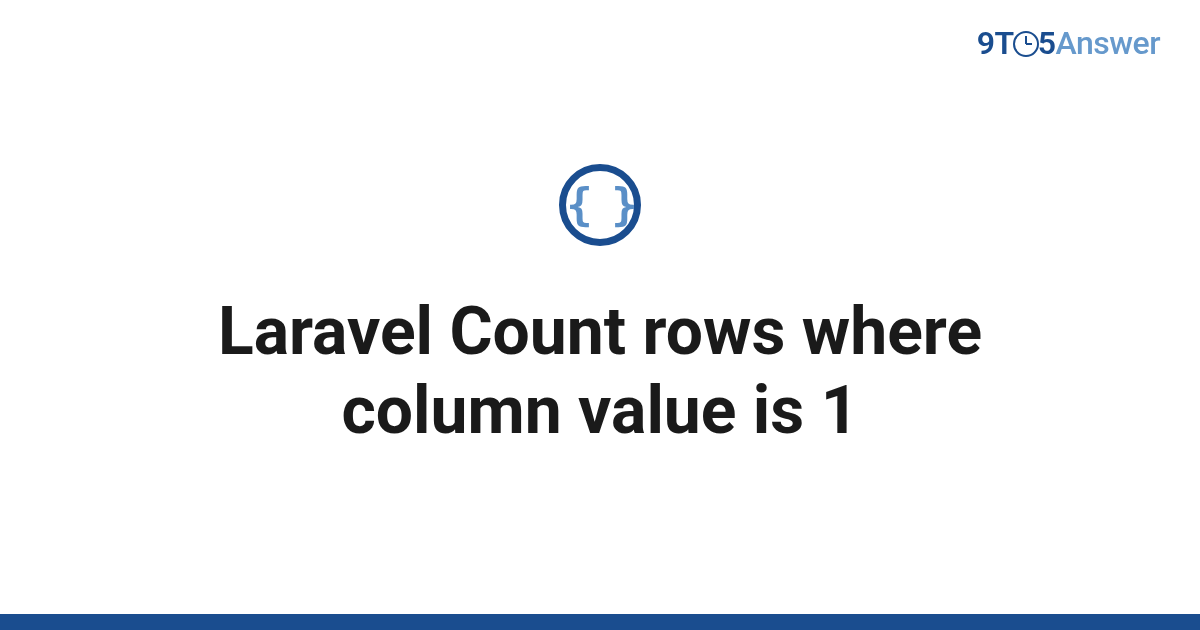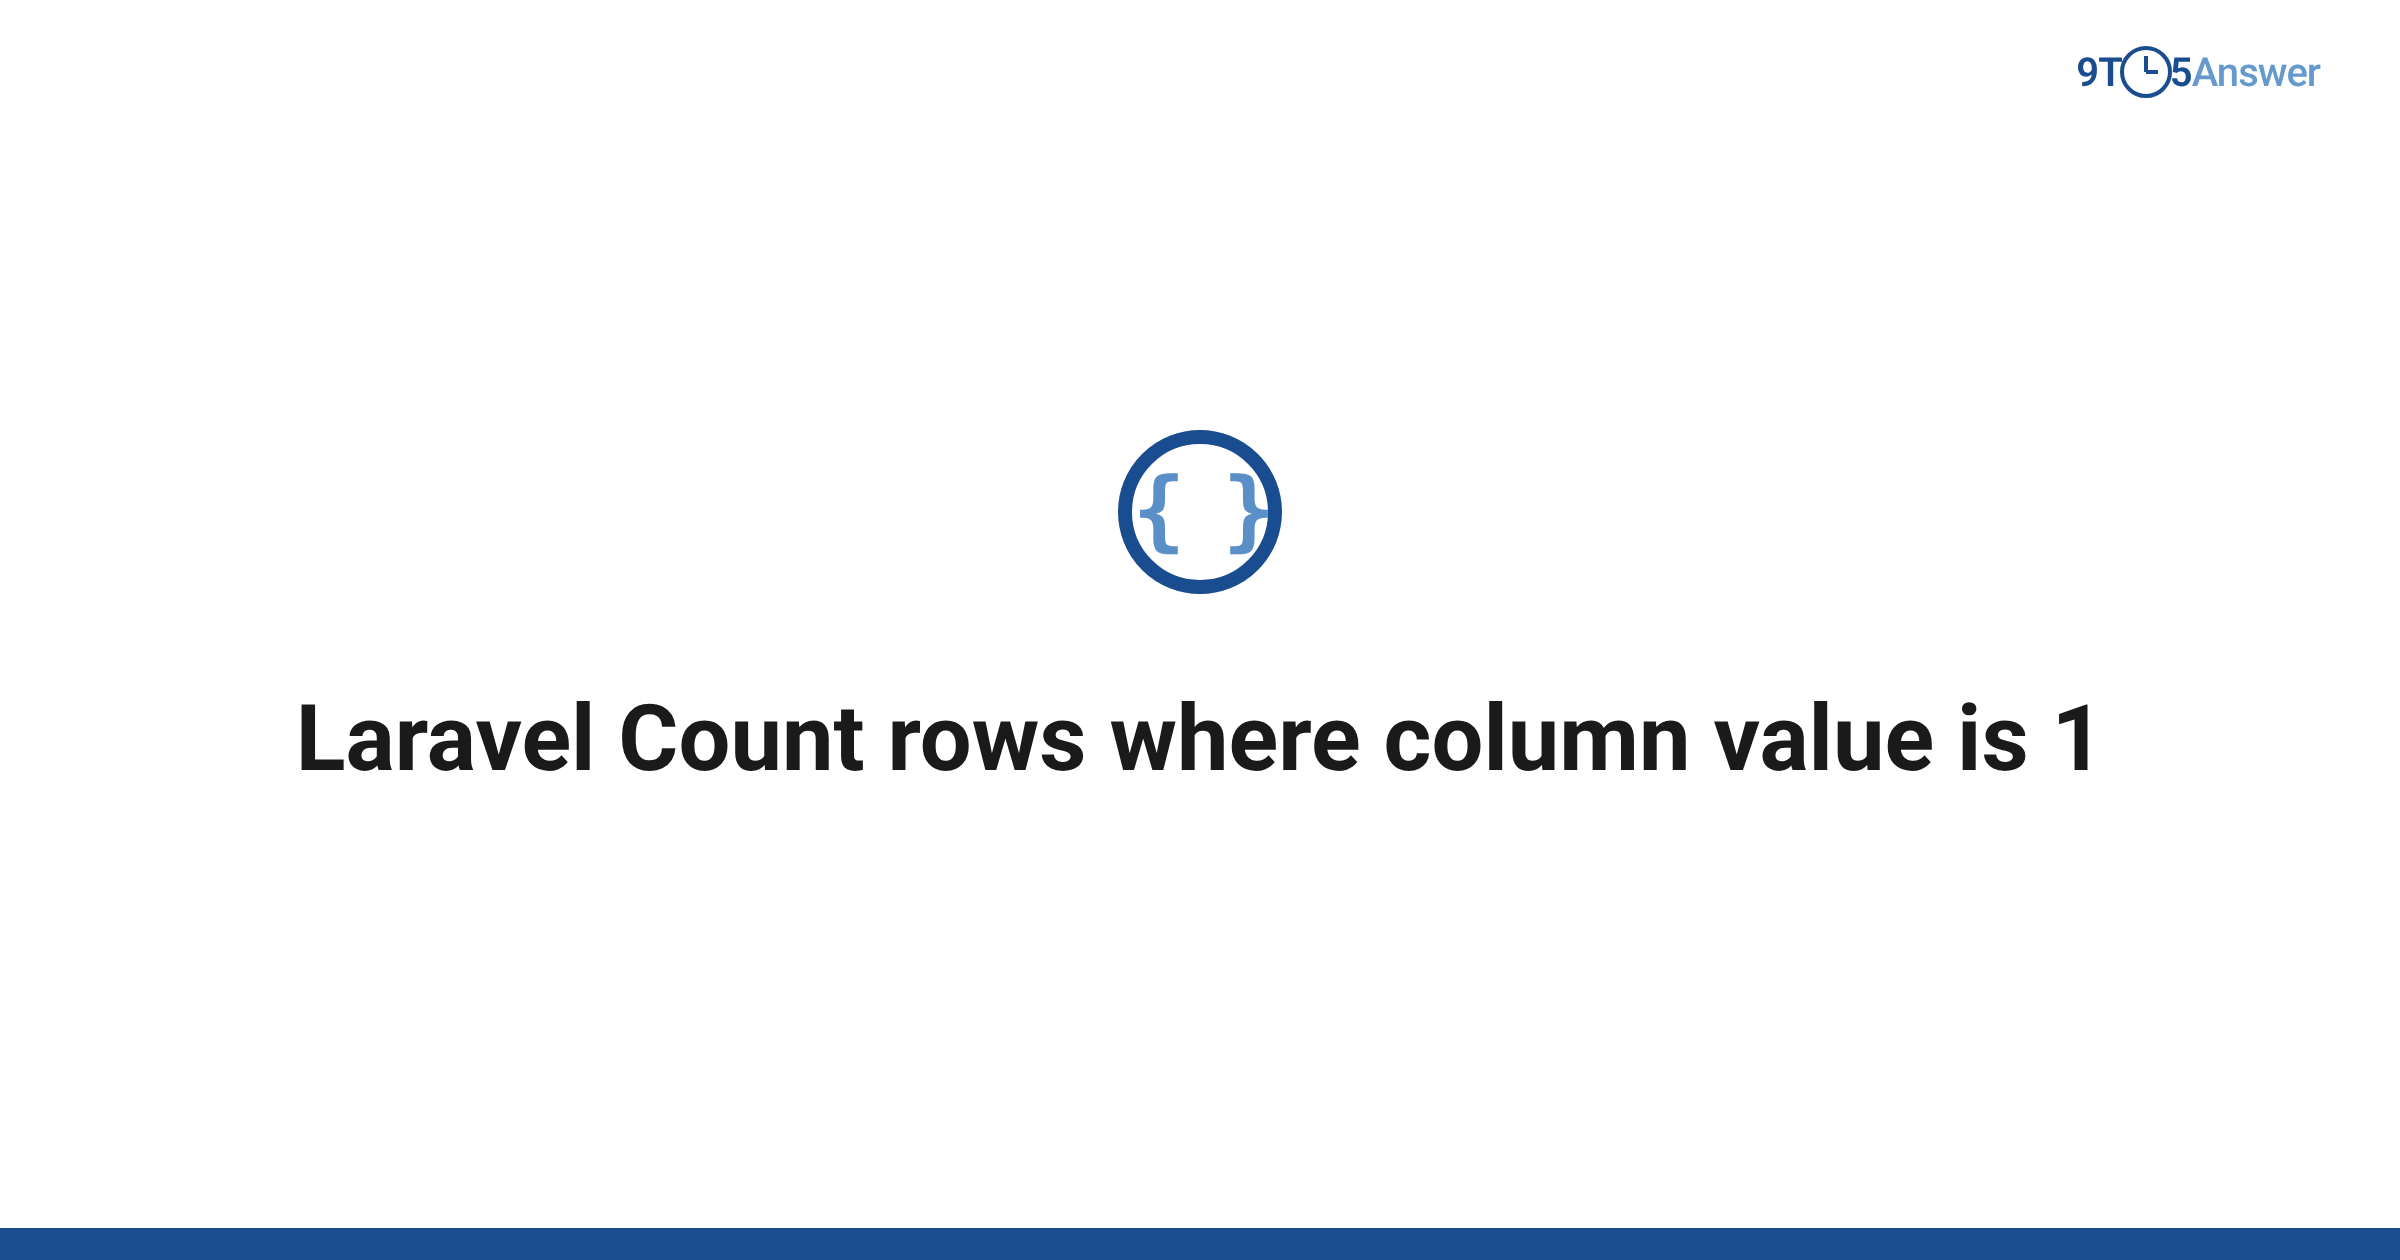--- a/index.html
+++ b/index.html
@@ -12,21 +12,21 @@
       height: 630px;
       background: #ffffff;
       font-family: -apple-system, BlinkMacSystemFont, "Segoe UI", Roboto, Helvetica, Arial, sans-serif;
       position: relative;
       overflow: hidden;
     }
     .logo {
       position: absolute;
       top: 24px;
       right: 40px;
-      font-size: 20px;
+      font-size: 32px;
       font-weight: 600;
       letter-spacing: -0.5px;
     }
     .logo-nine {
       color: #1a4d8f;
     }
     .logo-t {
       color: #1a4d8f;
     }
     .logo-clock {
@@ -91,21 +91,21 @@
     }
     .braces {
       font-size: 44px;
       font-weight: 700;
       color: #5a8fc7;
       font-family: "Consolas", "Monaco", monospace;
       letter-spacing: -4px;
       line-height: 1;
     }
     .title {
-      font-size: 46px;
+      font-size: 66px;
       font-weight: 700;
       color: #1a1a1a;
       text-align: center;
       line-height: 1.2;
       max-width: 960px;
     }
     .footer-bar {
       position: absolute;
       bottom: 0;
       left: 0;

